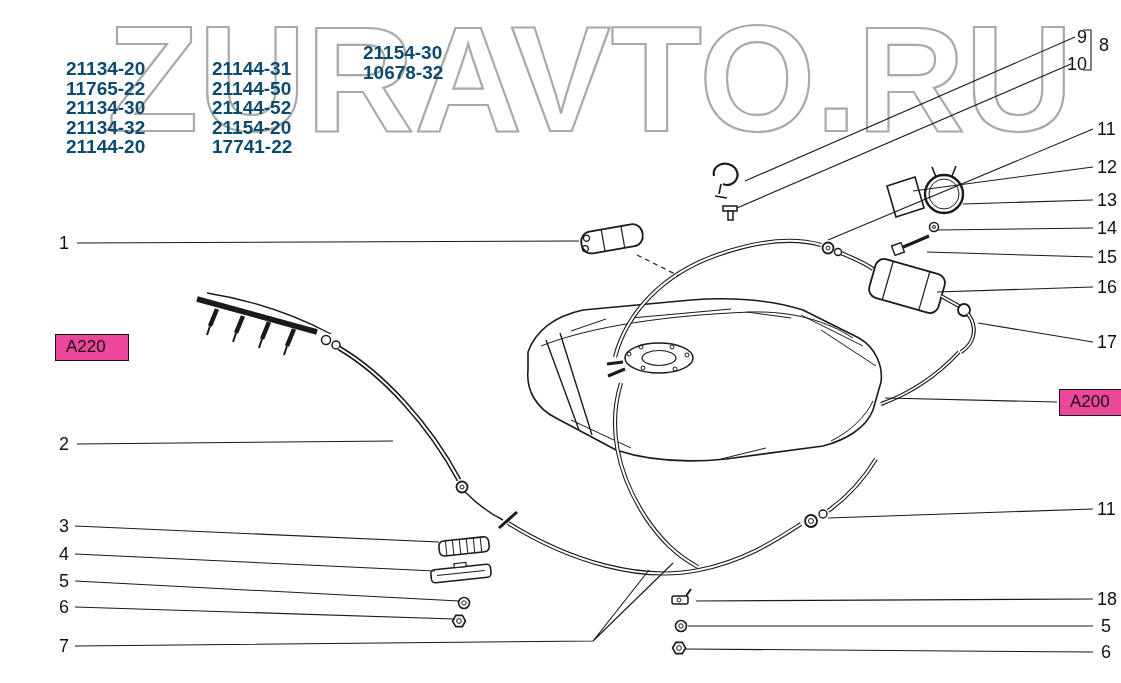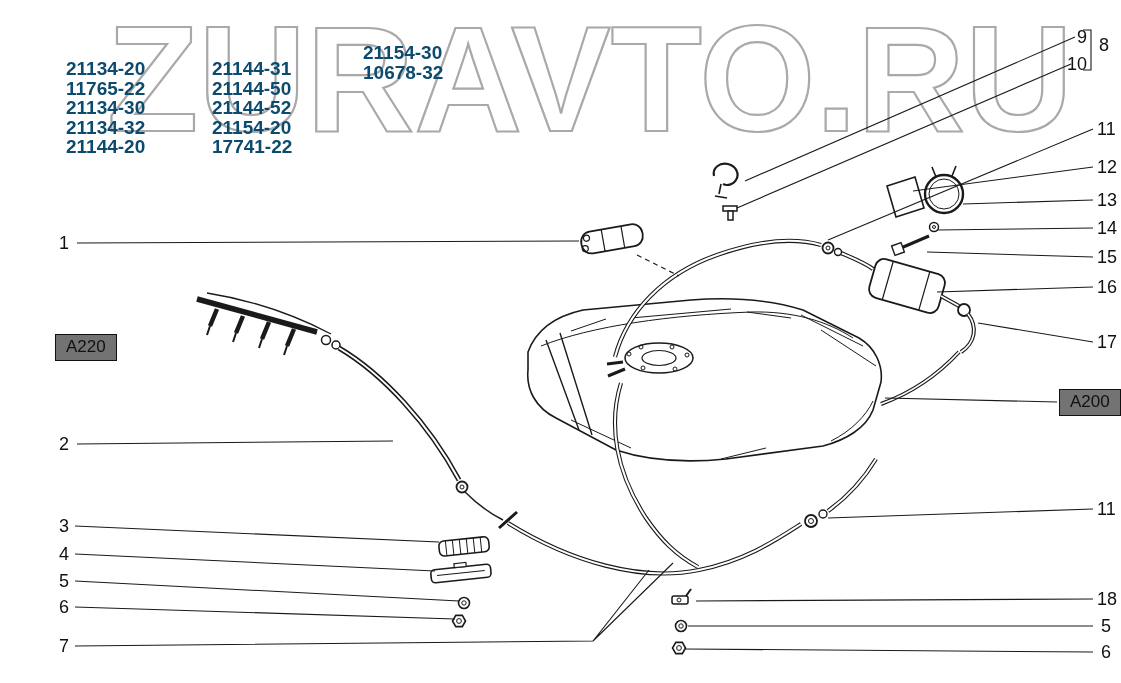--- a/index.html
+++ b/index.html
@@ -32,23 +32,23 @@
   .mnum{
     font-weight:bold;
     font-size:19px;
     line-height:19.5px;
     white-space:nowrap;
     color:#0c4a6e;
   }
   .ref-box{
     position:absolute;
     border:1.6px solid #111;
-    background:#737373;
+    background:#ec4899;
     font-size:17px;
-    padding:2px 10px 3px 10px;
+    padding:2px 22px 3px 10px;
     line-height:20px;
   }
   .ref-a220{left:24px;top:334px;}
   .ref-a200{left:1028px;top:389px;}
 </style>
 </head>
 <body>
 
 <div class="canvas">
 

